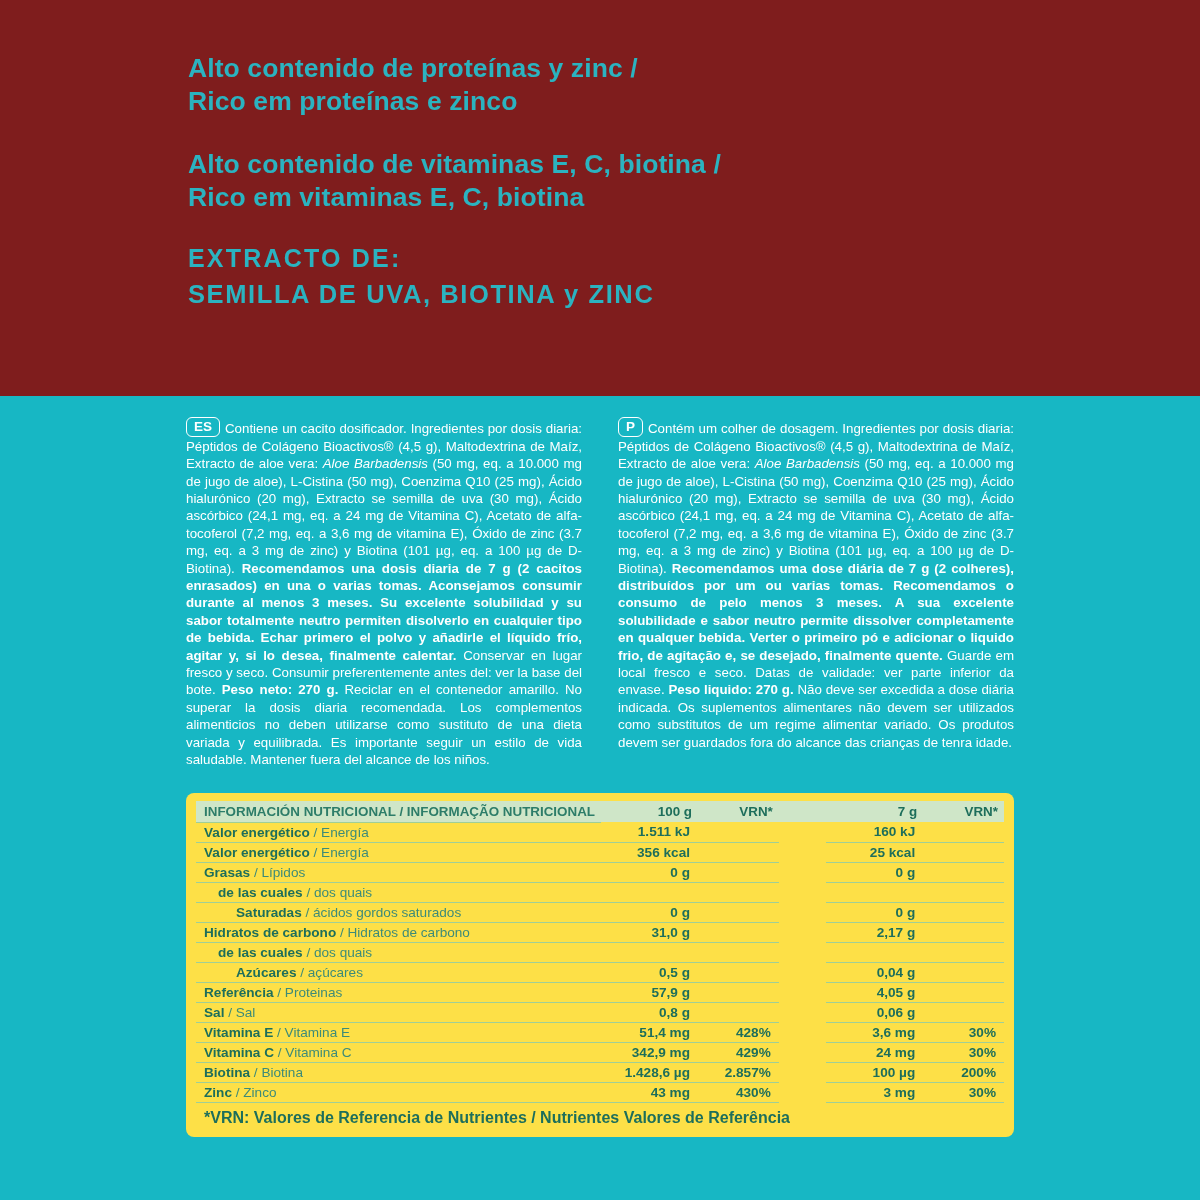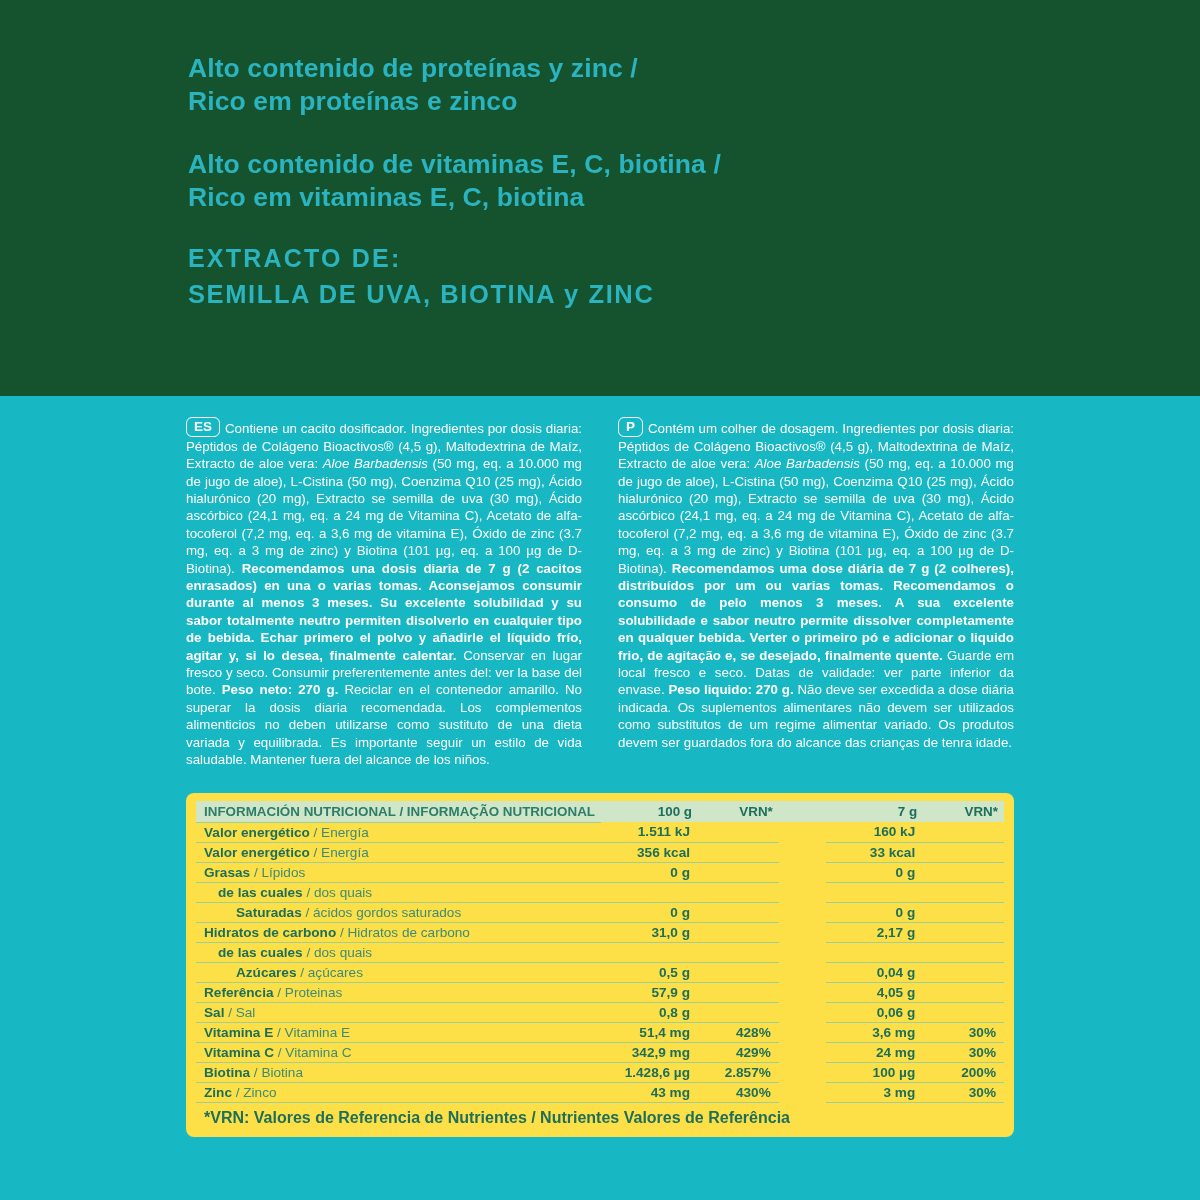--- a/index.html
+++ b/index.html
@@ -8,21 +8,21 @@
     width:1200px; height:1200px;
     background:#ffffff;
     font-family:"Liberation Sans", sans-serif;
     overflow:hidden;
   }
   .page { position:relative; width:1200px; height:1200px; }
 
   
   .top {
     position:absolute; left:0; top:0; width:1200px; height:396px;
-    background:#14532d;
+    background:#7f1d1d;
   }
   .claims { position:absolute; left:188px; top:52px; width:900px; }
   .claim {
     color:#2bb3c0;
     font-weight:bold;
     font-size:26.5px;
     line-height:33px;
     margin-bottom:30px;
     letter-spacing:0.1px;
   }
@@ -210,21 +210,21 @@
             <td class="vrn"></td>
             <td class="gap"></td>
             <td class="val">160 kJ</td>
             <td class="vrn"></td>
           </tr>
           <tr>
             <td class="lbl"><span class="nm">Valor energético</span><span class="pt"> / Energía</span></td>
             <td class="val">356 kcal</td>
             <td class="vrn"></td>
             <td class="gap"></td>
-            <td class="val">33 kcal</td>
+            <td class="val">25 kcal</td>
             <td class="vrn"></td>
           </tr>
           <tr>
             <td class="lbl"><span class="nm">Grasas</span><span class="pt"> / Lípidos</span></td>
             <td class="val">0 g</td>
             <td class="vrn"></td>
             <td class="gap"></td>
             <td class="val">0 g</td>
             <td class="vrn"></td>
           </tr>

